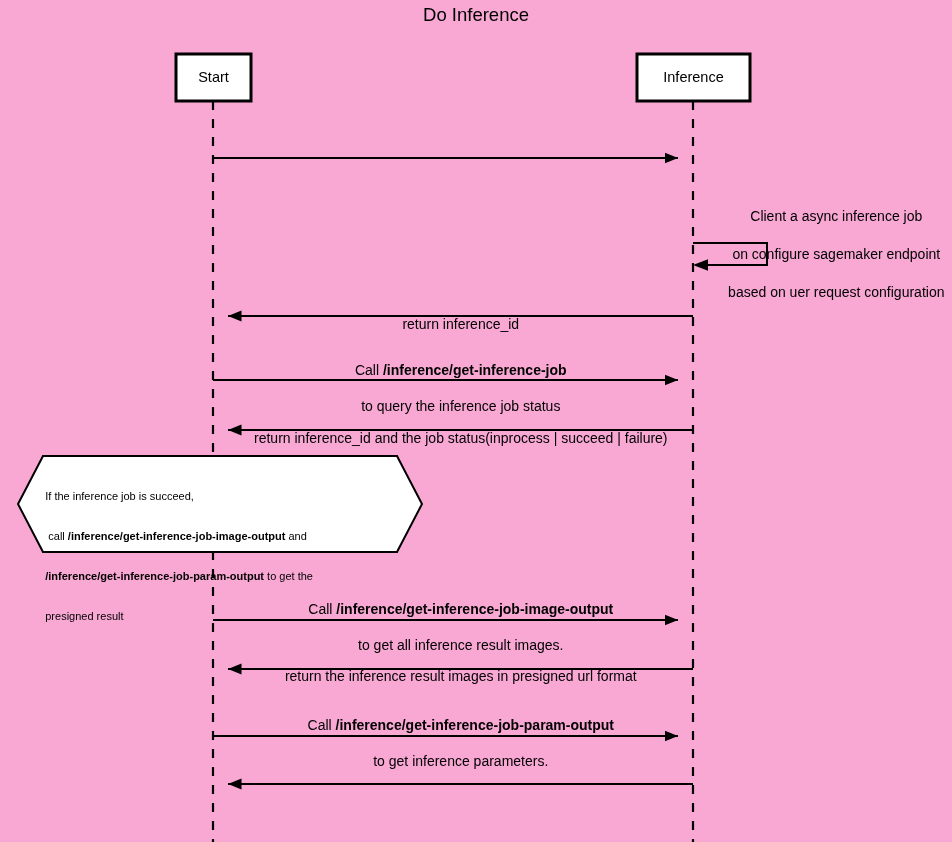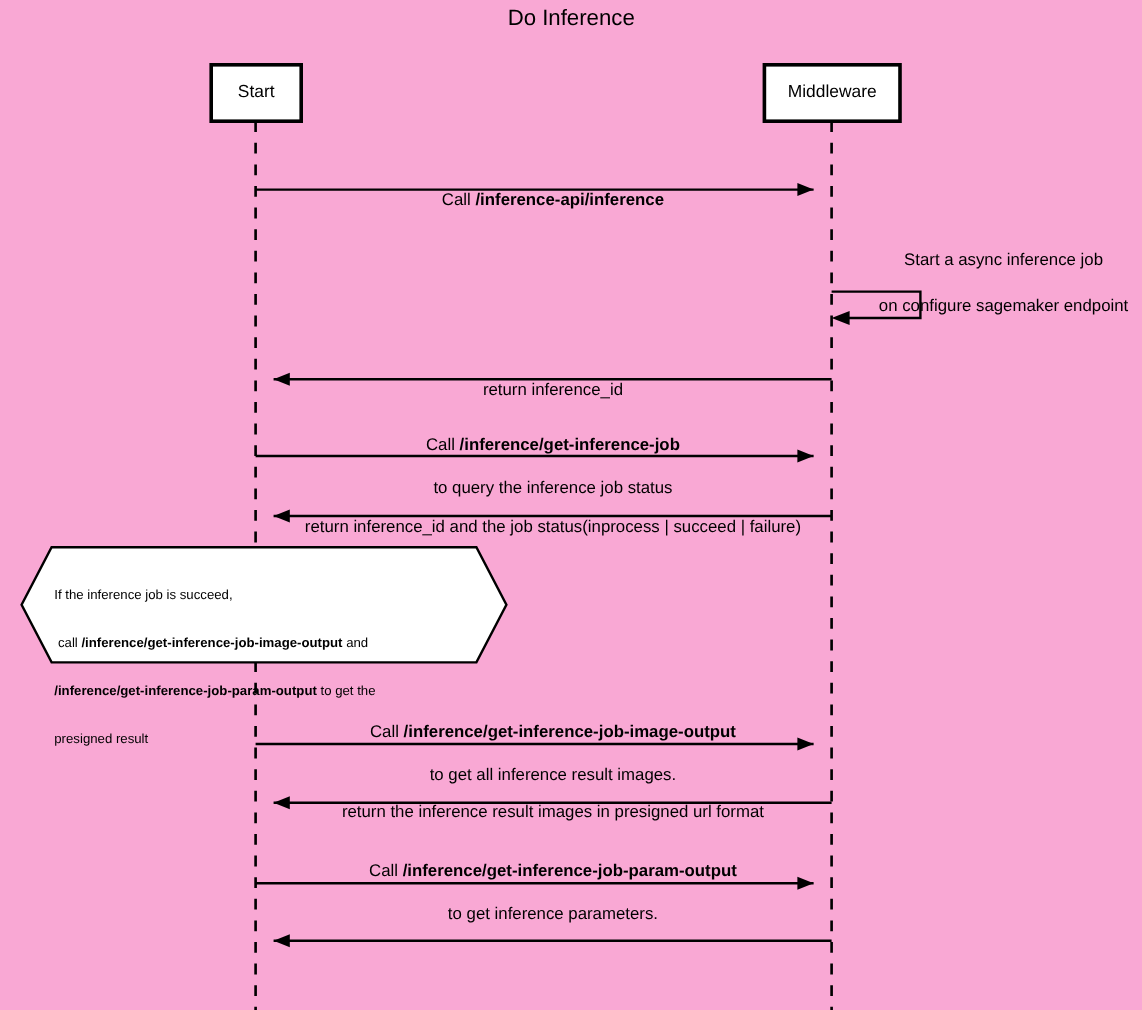--- a/index.html
+++ b/index.html
@@ -109,29 +109,27 @@
 
     <line x1="213" y1="736" x2="678" y2="736" stroke="#000000" stroke-width="2" marker-end="url(#arrowR)"></line>
 
     <line x1="693" y1="784" x2="228" y2="784" stroke="#000000" stroke-width="2" marker-end="url(#arrowL)"></line>
   </svg>
 
   <div class="txt diagram-title">Do Inference</div>
 
   <div class="txt actor-label" style="left:176px; top:70px; width:75px;">Start</div>
 
-  <div class="txt actor-label" style="left:637px; top:70px; width:113px;">Middleware</div>
+  <div class="txt actor-label" style="left:637px; top:70px; width:113px;">Inference</div>
 
-  <div class="txt msg" style="left:213px; top:139px; width:480px;">
-    <span>Call <b>/inference-api/inference</b></span>
-  </div>
 
   <div class="txt selfnote" style="left:705px; top:188px; width:247px; text-align:center;">
-    <span>Start a async inference job</span><br>
+    <span>Client a async inference job</span><br>
     <span>on configure sagemaker endpoint</span><br>
+    <span>based on uer request configuration</span>
   </div>
 
   <div class="txt msg" style="left:213px; top:297px; width:480px;">
     <span>return inference_id</span>
   </div>
 
   <div class="txt msg" style="left:213px; top:343px; width:480px;">
     <span>Call <b>/inference/get-inference-job</b></span><br>
     <span>to query the inference job status</span>
   </div>

